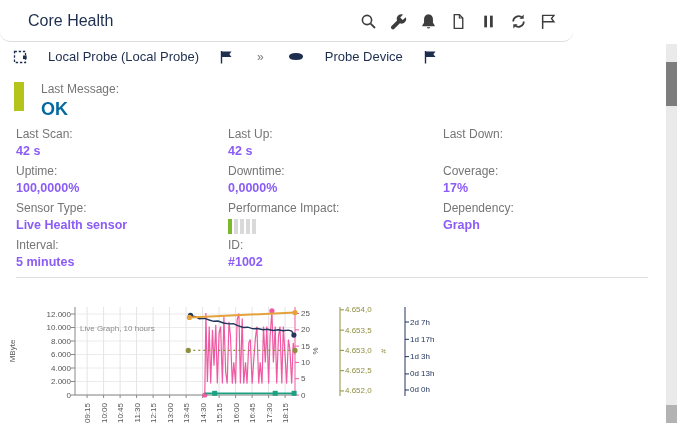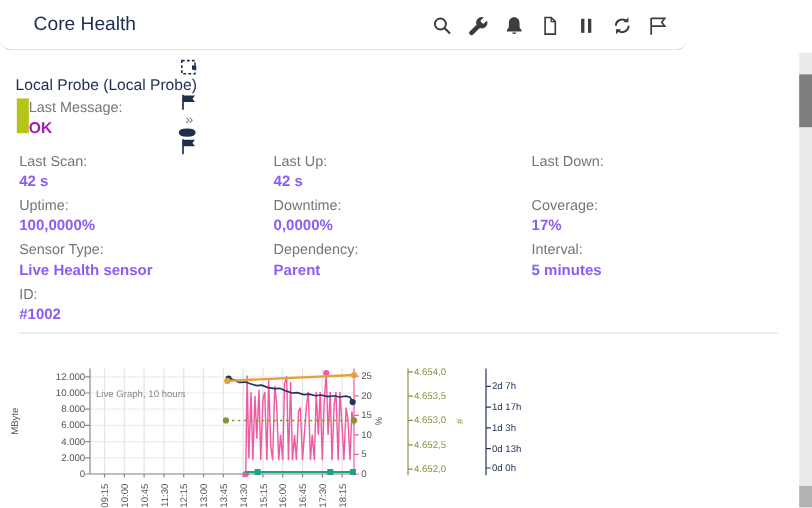--- a/index.html
+++ b/index.html
@@ -8,29 +8,29 @@
     position:relative; overflow:hidden; background:#fff;
     font-family:"Liberation Sans", sans-serif; color:#333;
   }
   
   .header { position:absolute; top:0; left:0; width:573px; height:42px; background:#fff; border-bottom:1px solid #ddd;border-radius:10px; }
   .page-title { position:absolute; left:28px; top:12px; font-size:16px; color:#1d2e4f; }
   .header-icons { position:absolute; right:16px; top:13px; display:flex; gap:13px; align-items:center; }
   .hicon { width:17px; height:17px; display:block; cursor:pointer; }
   .hicon svg { width:17px; height:17px; display:block; }
   
-  .breadcrumb { position:absolute; left:13px; top:49px; display:flex; align-items:flex-end; gap:0; font-size:13px; color:#1d2e4f;flex-direction:column; }
+  .breadcrumb { position:absolute; left:13px; top:49px; display:flex; align-items:center; gap:21px; font-size:13px; color:#1d2e4f; }
   .crumb { display:flex; align-items:center; gap:4px; cursor:pointer; }
   .crumb-sep { color:#7a7a7a; font-size:12px; padding:0 3px; }
   .bicon svg { display:block; }
   
-  .status-block { position:absolute; left:14px; top:82px; display:flex; gap:0; }
+  .status-block { position:absolute; left:14px; top:82px; display:flex; gap:17px; }
   .status-bar { width:10px; height:29px; }
   .status-label { font-size:12px; color:#757575; }
-  .status-value { font-size:13px; font-weight:bold; color:#a21caf; margin-top:3px; }
+  .status-value { font-size:18px; font-weight:bold; color:#0369a1; margin-top:3px; }
   
   .stats { position:absolute; left:16px; top:127px; width:632px; display:grid;
            grid-template-columns:212px 215px 1fr; grid-auto-rows:37px; }
   .cell-label { font-size:12px; color:#757575; }
   .cell-value { font-size:12.5px; font-weight:bold; color:#8b5cf6; margin-top:3px; min-height:14px; }
   .impact-bars { display:flex; gap:2px; margin-top:4px; }
   .impact-bars span { width:4px; height:15px; display:block; }
   .divider { position:absolute; left:16px; top:277px; width:632px; border-top:1px solid #e0e0e0; }
   
   .graph-wrap { position:absolute; left:5px; top:300px; width:460px; height:140px; }
@@ -107,20 +107,23 @@
         <path d="M1.5 13.5V1" stroke="#1d2e4f" stroke-width="1.4"></path>
         <path d="M1.5 1.5h10l-2.1 2.7 2.1 2.7h-10z" fill="#1d2e4f"></path>
       </svg>
   </span>
   <span class="crumb-sep">»</span>
   <span class="bicon">
     <svg width="16" height="9" viewBox="0 0 16 9">
         <path d="M1 4.5Q1 1 8 1q7 0 7 3.5Q15 8 8 8 1 8 1 4.5z" fill="#1d2e4f"></path>
       </svg>
   </span>
+  <span class="crumb">
+    <span>Probe Device</span>
+  </span>
   <span class="bicon">
     <svg width="13" height="14" viewBox="0 0 13 14">
         <path d="M1.5 13.5V1" stroke="#1d2e4f" stroke-width="1.4"></path>
         <path d="M1.5 1.5h10l-2.1 2.7 2.1 2.7h-10z" fill="#1d2e4f"></path>
       </svg>
   </span>
 </div>
 
 <div class="status-block">
   <div class="status-bar" style="background: rgb(180, 196, 27);"></div>
@@ -153,22 +156,32 @@
   </div>
   <div>
     <div class="cell-label">Coverage:</div>
     <div class="cell-value">17%</div>
   </div>
   <div>
     <div class="cell-label">Sensor Type:</div>
     <div class="cell-value">Live Health sensor</div>
   </div>
   <div>
+    <div class="cell-label">Performance Impact:</div>
+    <div class="impact-bars">
+        <span style="background: rgb(123, 184, 46);"></span>
+        <span style="background: rgb(217, 217, 217);"></span>
+        <span style="background: rgb(217, 217, 217);"></span>
+        <span style="background: rgb(217, 217, 217);"></span>
+        <span style="background: rgb(217, 217, 217);"></span>
+      </div>
+  </div>
+  <div>
     <div class="cell-label">Dependency:</div>
-    <div class="cell-value">Parent</div>
+    <div class="cell-value">Graph</div>
   </div>
   <div>
     <div class="cell-label">Interval:</div>
     <div class="cell-value">5 minutes</div>
   </div>
   <div>
     <div class="cell-label">ID:</div>
     <div class="cell-value">#1002</div>
   </div>
 </div>

